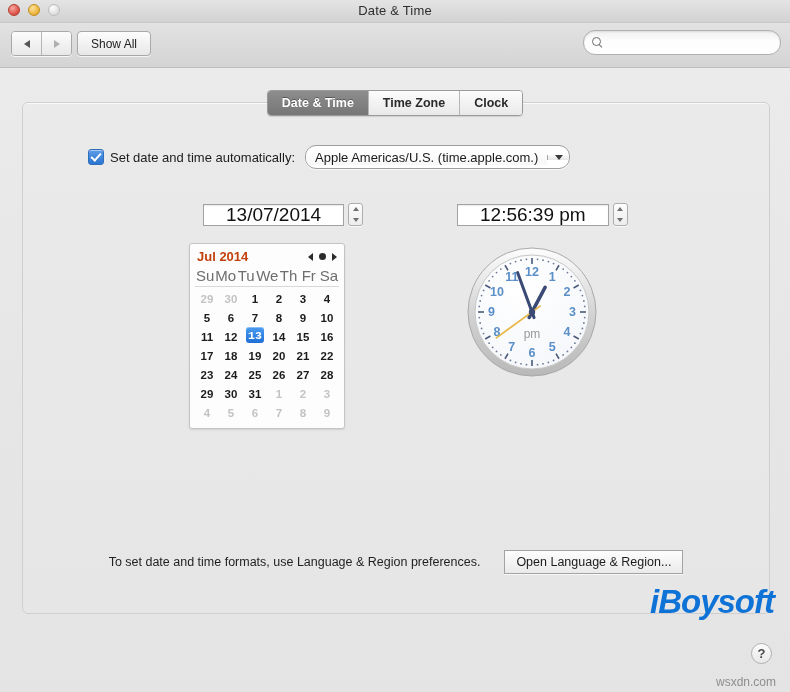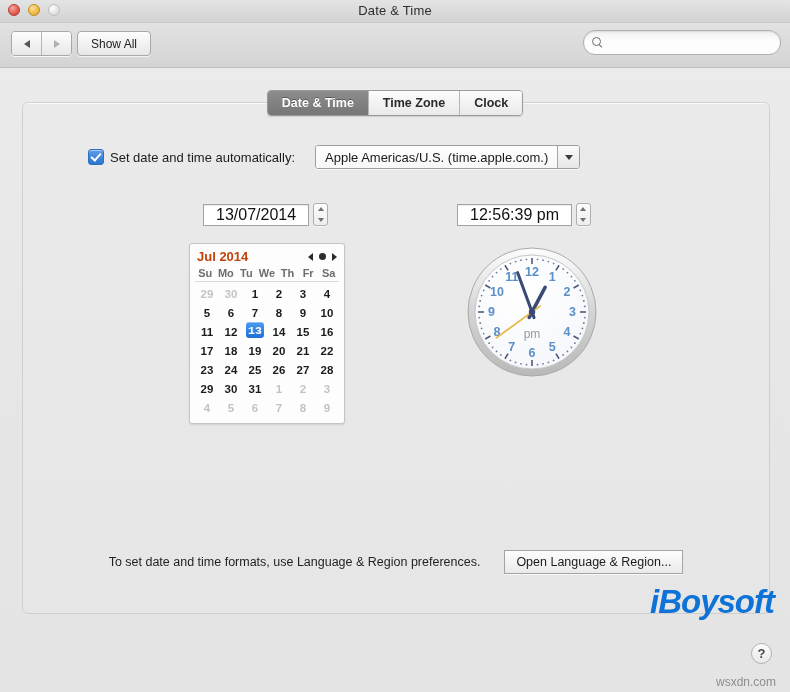--- a/index.html
+++ b/index.html
@@ -243,28 +243,29 @@
     border-width: 0 2px 2px 0;
     transform: rotate(42deg);
   }
   .auto-label {
     font-size: 13px;
     color: #1c1c1c;
     margin-left: 6px;
     white-space: nowrap;
   }
   .server-combo {
-    margin-left: 20px;
+    margin-left: 10px;
     display: flex;
     height: 22px;
     border: 1px solid #9e9e9e;
-    border-radius: 3px;
+    border-radius: 11px;
     overflow: hidden;
     background: #fff;
     box-shadow: 0 1px 0 rgba(255,255,255,.7);
+    align-items: center;
   }
   .server-value {
     display: flex;
     align-items: center;
     padding: 0 9px;
     font-size: 13px;
     color: #1a1a1a;
     background: linear-gradient(#fefefe, #f7f7f7);
     white-space: nowrap;
   }
@@ -292,22 +293,22 @@
   }
   .fieldset { position: absolute; display: flex; align-items: center; }
   .fieldset.date { left: 180px; }
   .fieldset.time { left: 434px; }
   .txtfield {
     height: 20px;
     border: 1px solid #a2a2a2;
     background: #fff;
     display: flex;
     align-items: center;
-    padding: 0 12px;
-    font-size: 16px;
+    padding: 0 22px;
+    font-size: 19px;
     color: #111;
     box-shadow: inset 0 1px 1px rgba(0,0,0,.08);
     white-space: nowrap;
   }
   .stepper {
     margin-left: 4px;
     width: 13px;
     height: 21px;
     border: 1px solid #aeaeae;
     border-radius: 3px;
@@ -369,22 +370,22 @@
     border-left: 5px solid #2b2b2b;
   }
   .cal-dow {
     display: grid;
     grid-template-columns: repeat(7, 1fr);
     border-bottom: 1px solid #d8d8d8;
     padding-bottom: 2px;
   }
   .cal-dow span {
     text-align: center;
-    font-size: 11px;
-    font-weight: bold;
+    font-size: 15px;
+    font-weight: normal;
     color: #6e6e6e;
   }
   .cal-grid {
     display: grid;
     grid-template-columns: repeat(6, 1fr);
     grid-auto-rows: 19px;
     margin-top: 2px;
   }
   .cal-cell {
     display: flex;

